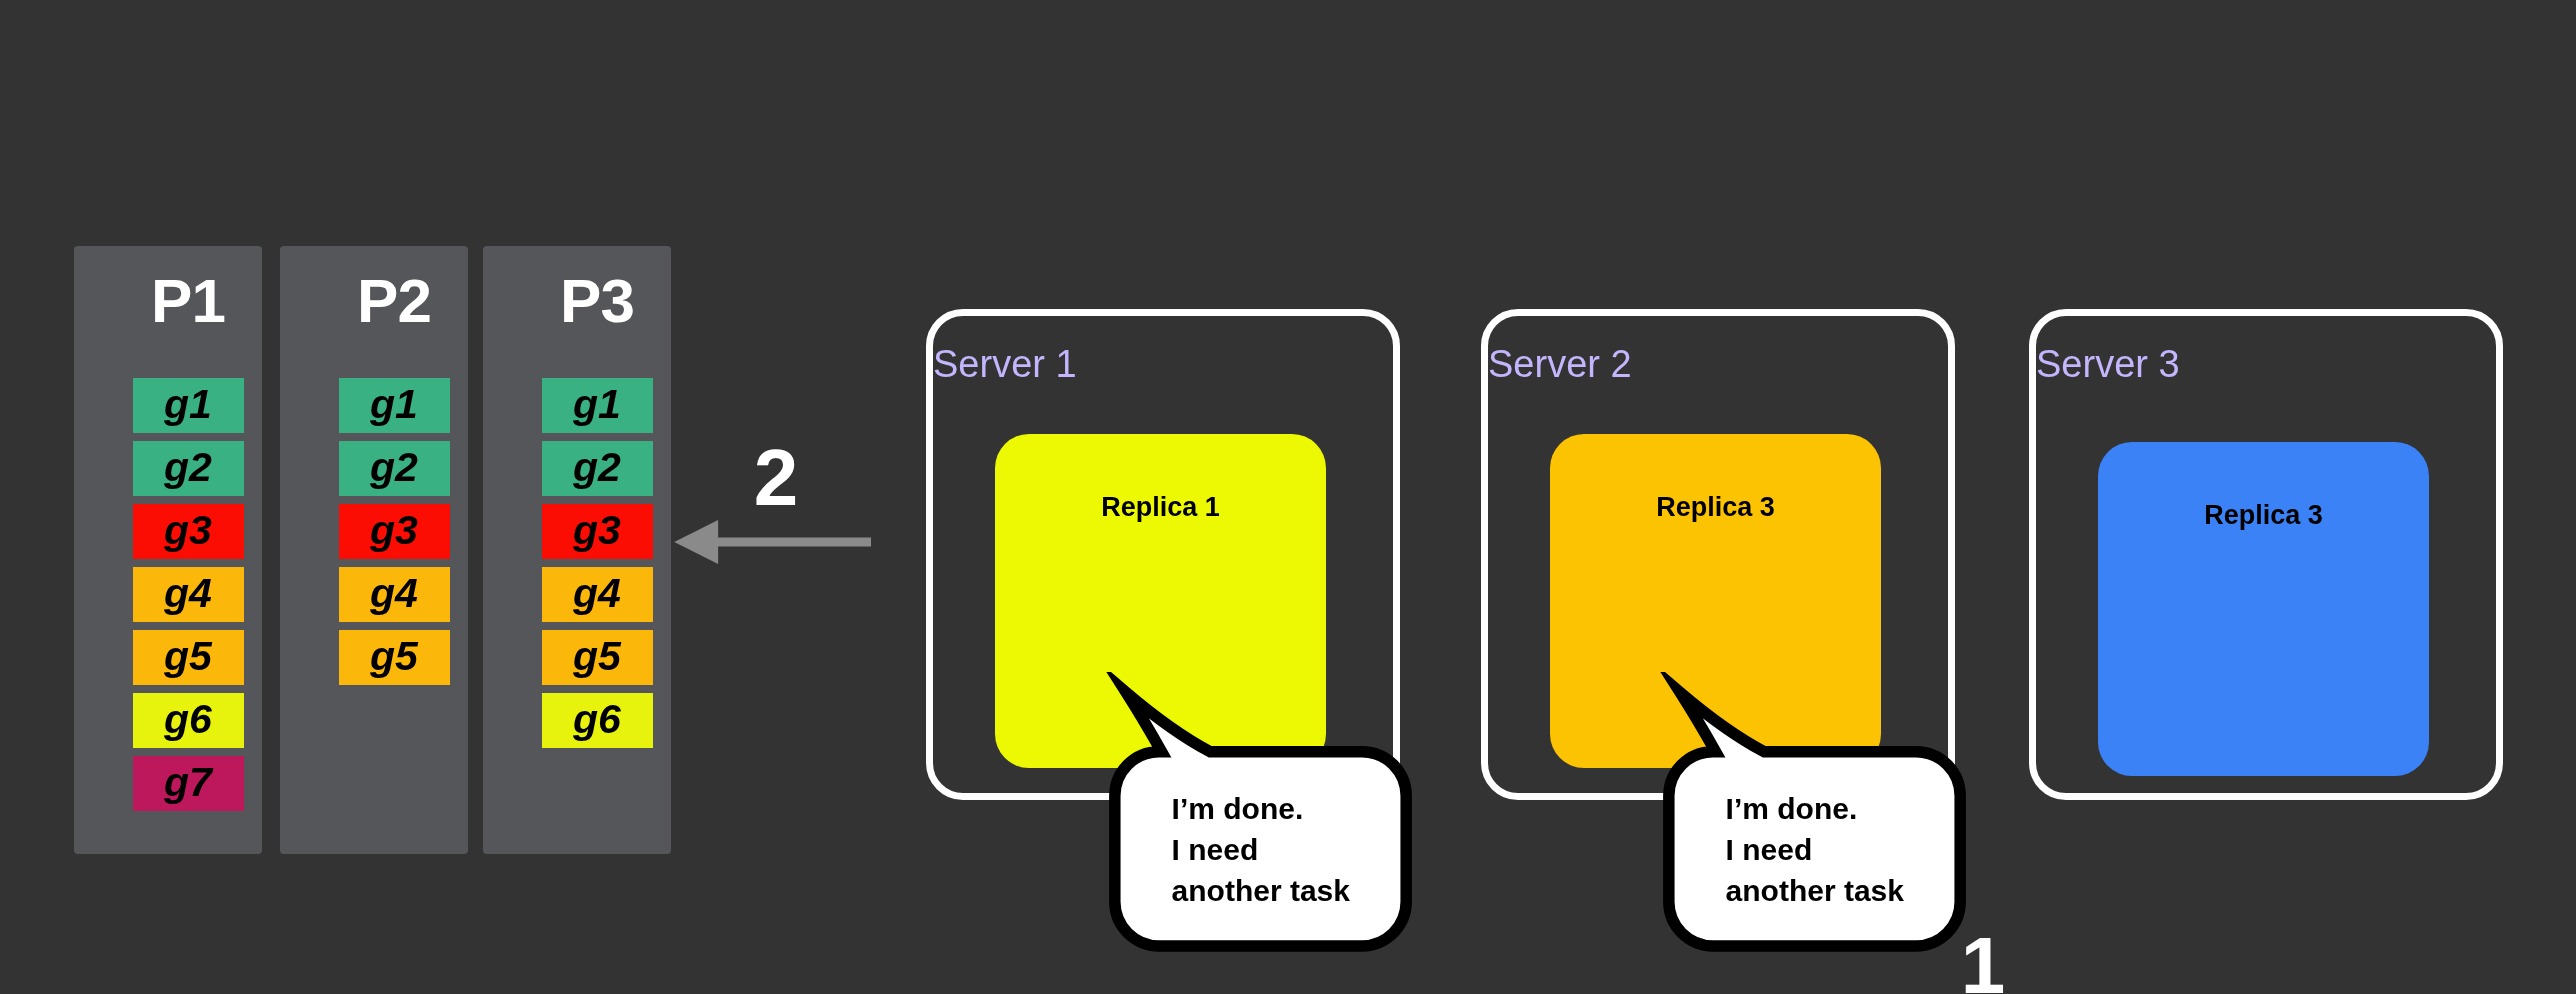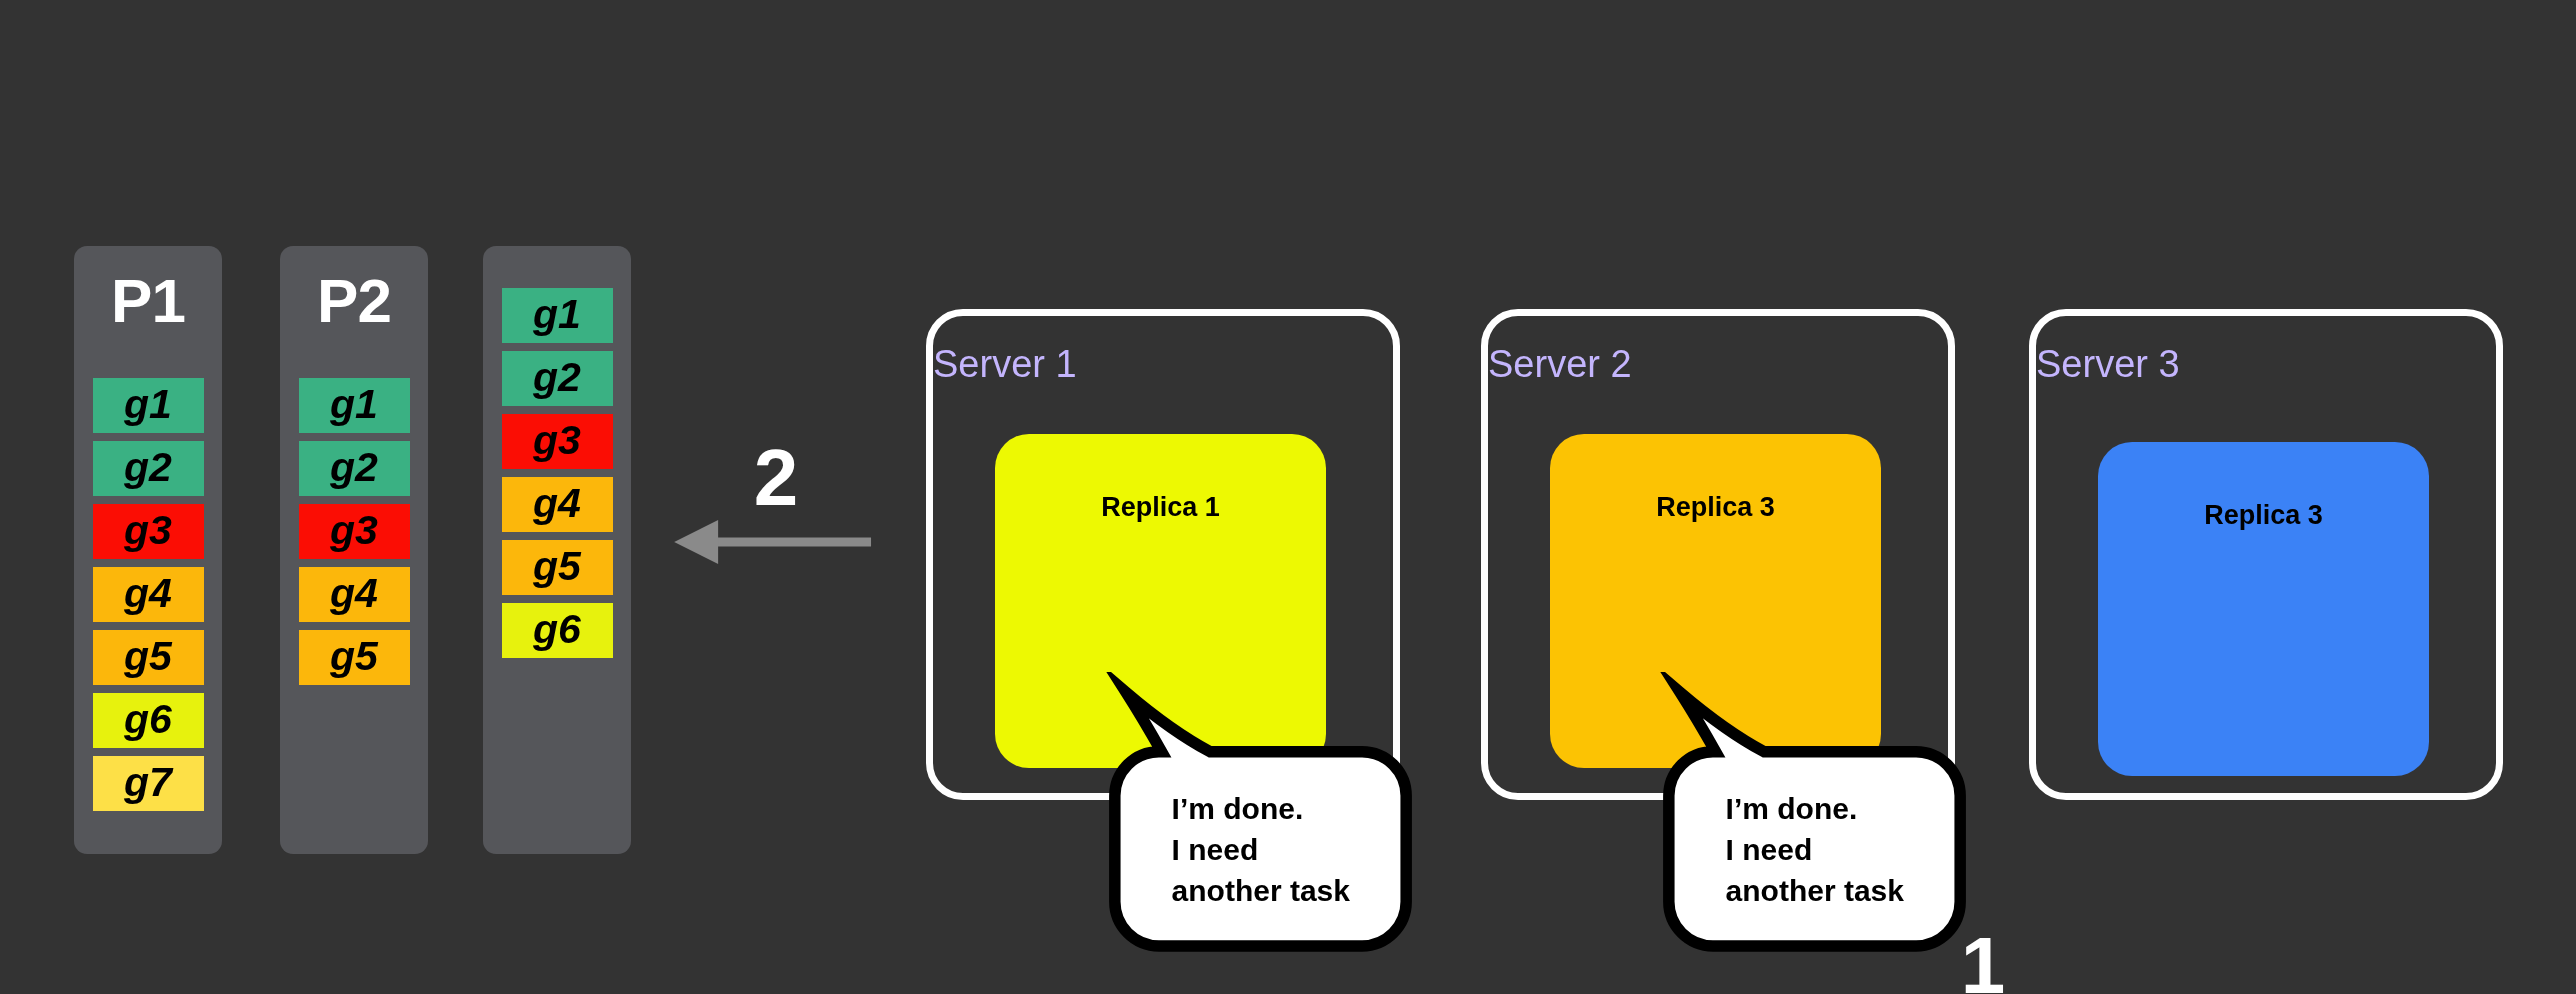--- a/index.html
+++ b/index.html
@@ -13,21 +13,22 @@
     background: #333333;
     font-family: "Liberation Sans", sans-serif;
   }
 
   
   .partition {
     position: absolute;
     top: 246px;
     width: 148px; height: 608px;
     background: #55565a;
-    border-radius: 13px;
+    border-radius: 4px;
+    padding-left: 40px;
   }
   .partition-label {
     margin-top: 19.4px;
     text-align: center;
     color: #ffffff;
     font-size: 62px;
     font-weight: 700;
     line-height: 71px;
     letter-spacing: -0.9px;
   }
@@ -125,36 +126,37 @@
 
   <div class="partition" style="left: 74px; background-color: rgb(85, 86, 90);">
     <div class="partition-label">P1</div>
     <div class="task-list">
       <div class="task" style="background-color: rgb(58, 177, 131);"><span class="task-label">g1</span></div>
       <div class="task" style="background-color: rgb(58, 177, 131);"><span class="task-label">g2</span></div>
       <div class="task" style="background-color: rgb(251, 13, 4);"><span class="task-label">g3</span></div>
       <div class="task" style="background-color: rgb(252, 183, 11);"><span class="task-label">g4</span></div>
       <div class="task" style="background-color: rgb(252, 183, 11);"><span class="task-label">g5</span></div>
       <div class="task" style="background-color: rgb(231, 242, 13);"><span class="task-label">g6</span></div>
-      <div class="task" style="background-color: #fde047;"><span class="task-label">g7</span></div>
+      <div class="task" style="background-color: #be185d;"><span class="task-label">g7</span></div>
     </div>
   </div>
 
   <div class="partition" style="left: 280px; background-color: rgb(85, 86, 90);">
     <div class="partition-label">P2</div>
     <div class="task-list">
       <div class="task" style="background-color: rgb(58, 177, 131);"><span class="task-label">g1</span></div>
       <div class="task" style="background-color: rgb(58, 177, 131);"><span class="task-label">g2</span></div>
       <div class="task" style="background-color: rgb(251, 13, 4);"><span class="task-label">g3</span></div>
       <div class="task" style="background-color: rgb(252, 183, 11);"><span class="task-label">g4</span></div>
       <div class="task" style="background-color: rgb(252, 183, 11);"><span class="task-label">g5</span></div>
     </div>
   </div>
 
   <div class="partition" style="left: 483px; background-color: rgb(85, 86, 90);">
+    <div class="partition-label">P3</div>
     <div class="task-list">
       <div class="task" style="background-color: rgb(58, 177, 131);"><span class="task-label">g1</span></div>
       <div class="task" style="background-color: rgb(58, 177, 131);"><span class="task-label">g2</span></div>
       <div class="task" style="background-color: rgb(251, 13, 4);"><span class="task-label">g3</span></div>
       <div class="task" style="background-color: rgb(252, 183, 11);"><span class="task-label">g4</span></div>
       <div class="task" style="background-color: rgb(252, 183, 11);"><span class="task-label">g5</span></div>
       <div class="task" style="background-color: rgb(231, 242, 13);"><span class="task-label">g6</span></div>
     </div>
   </div>
 

